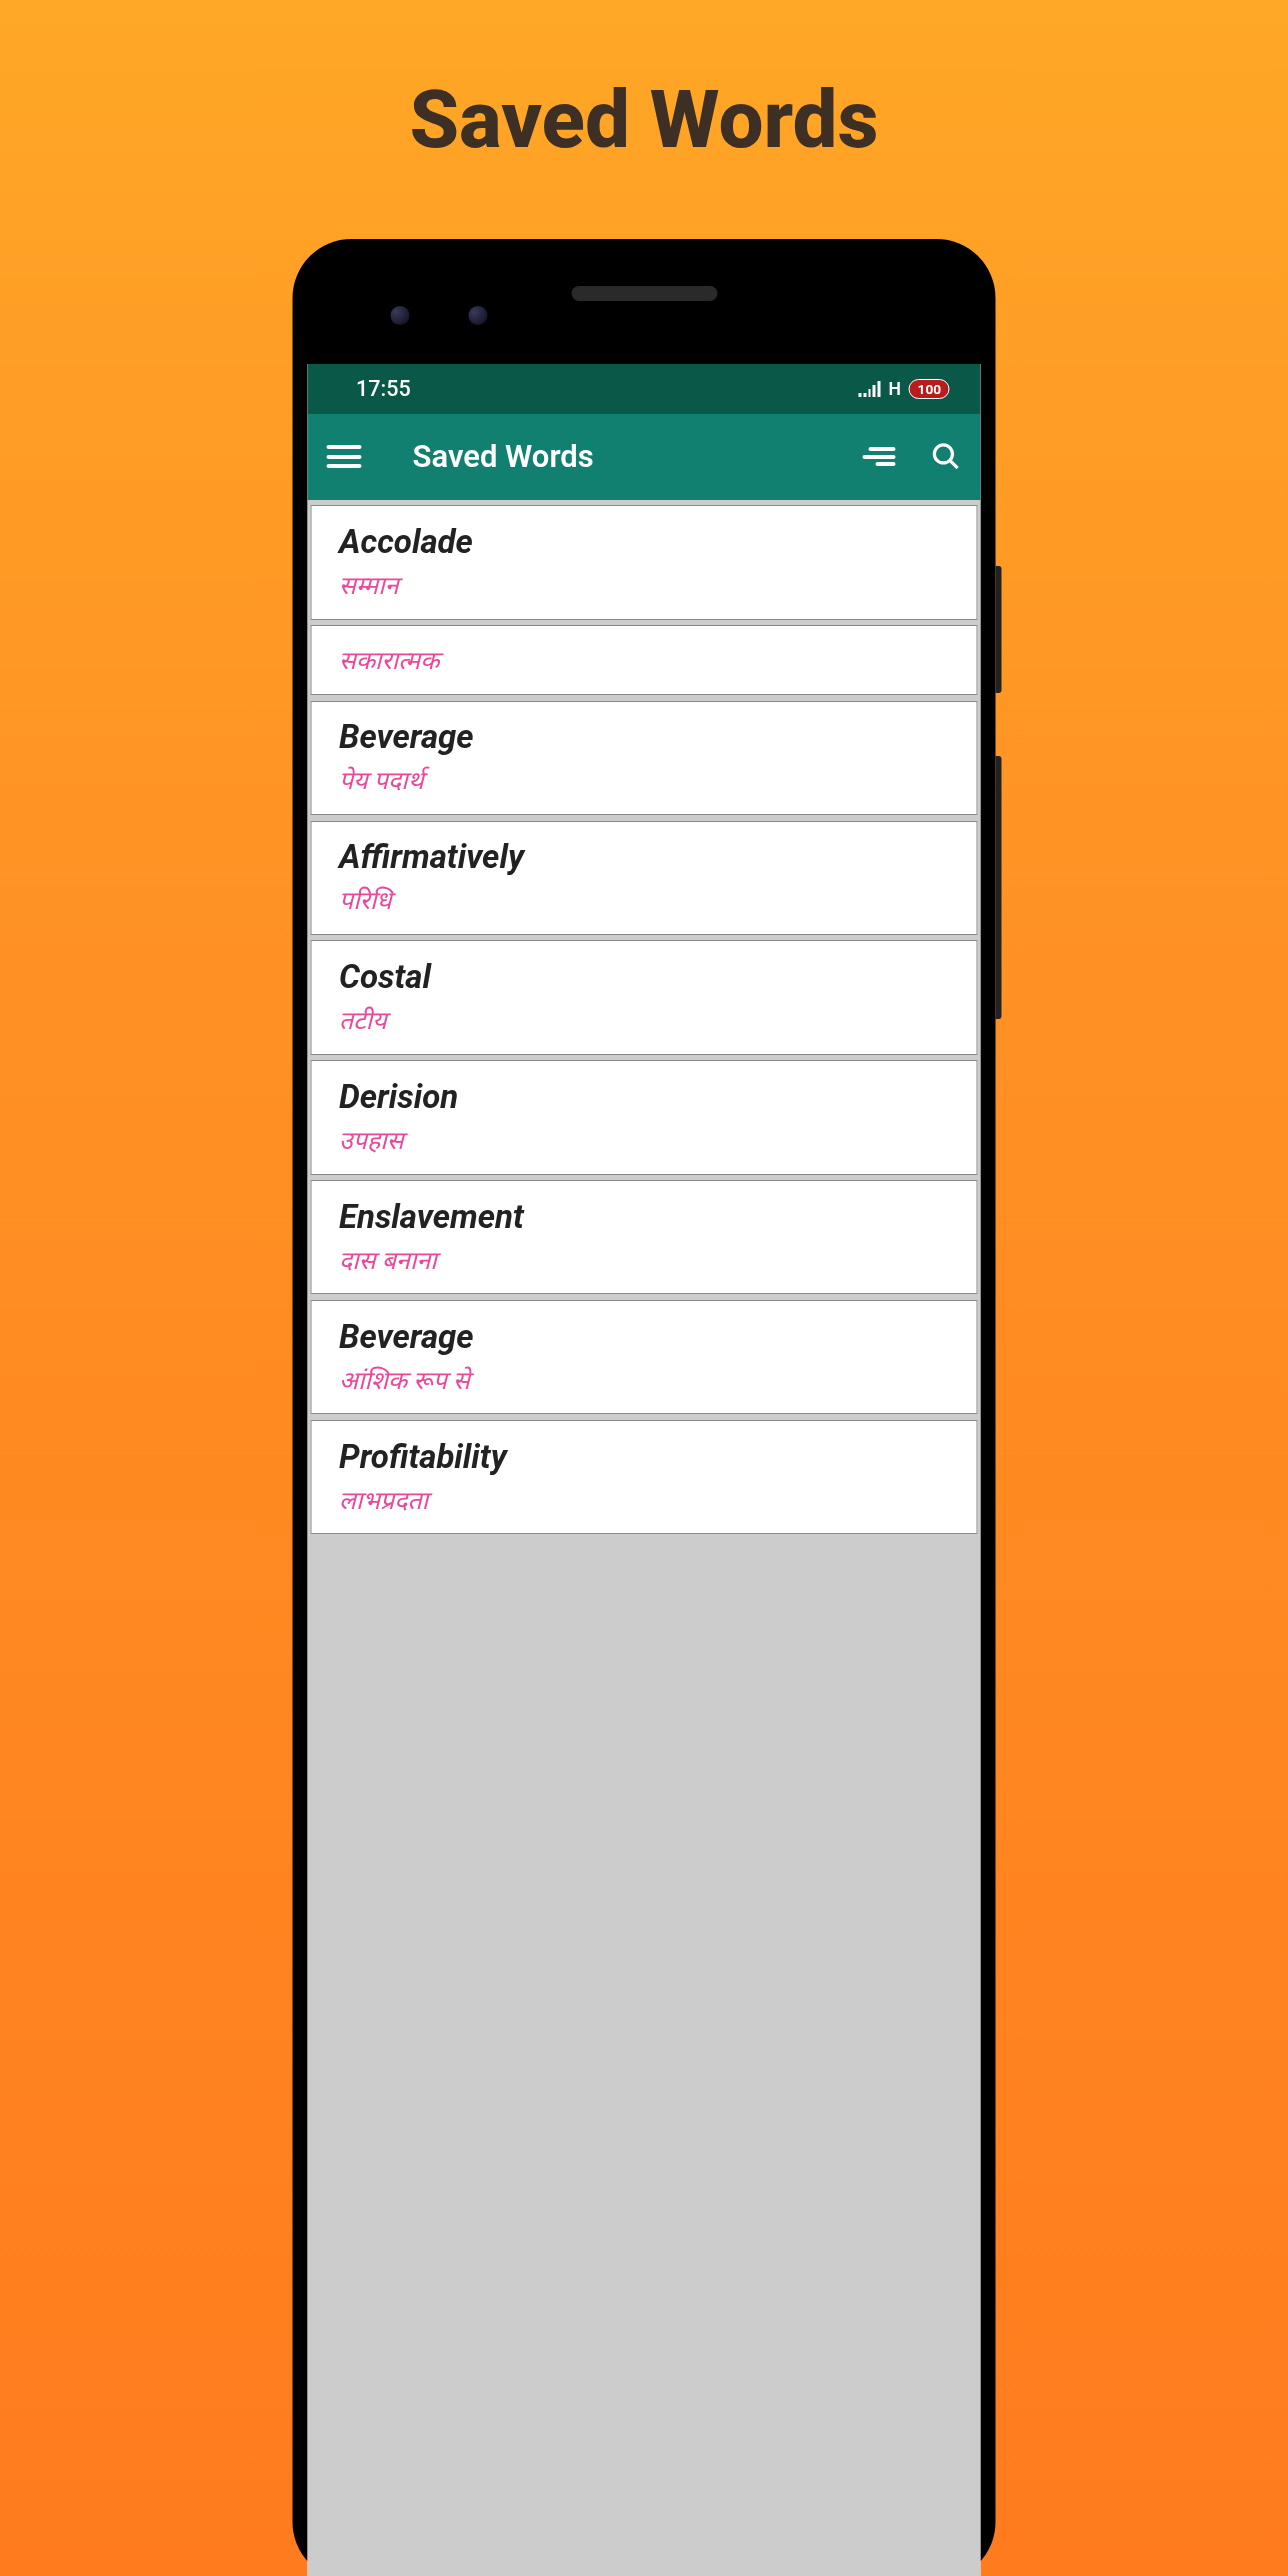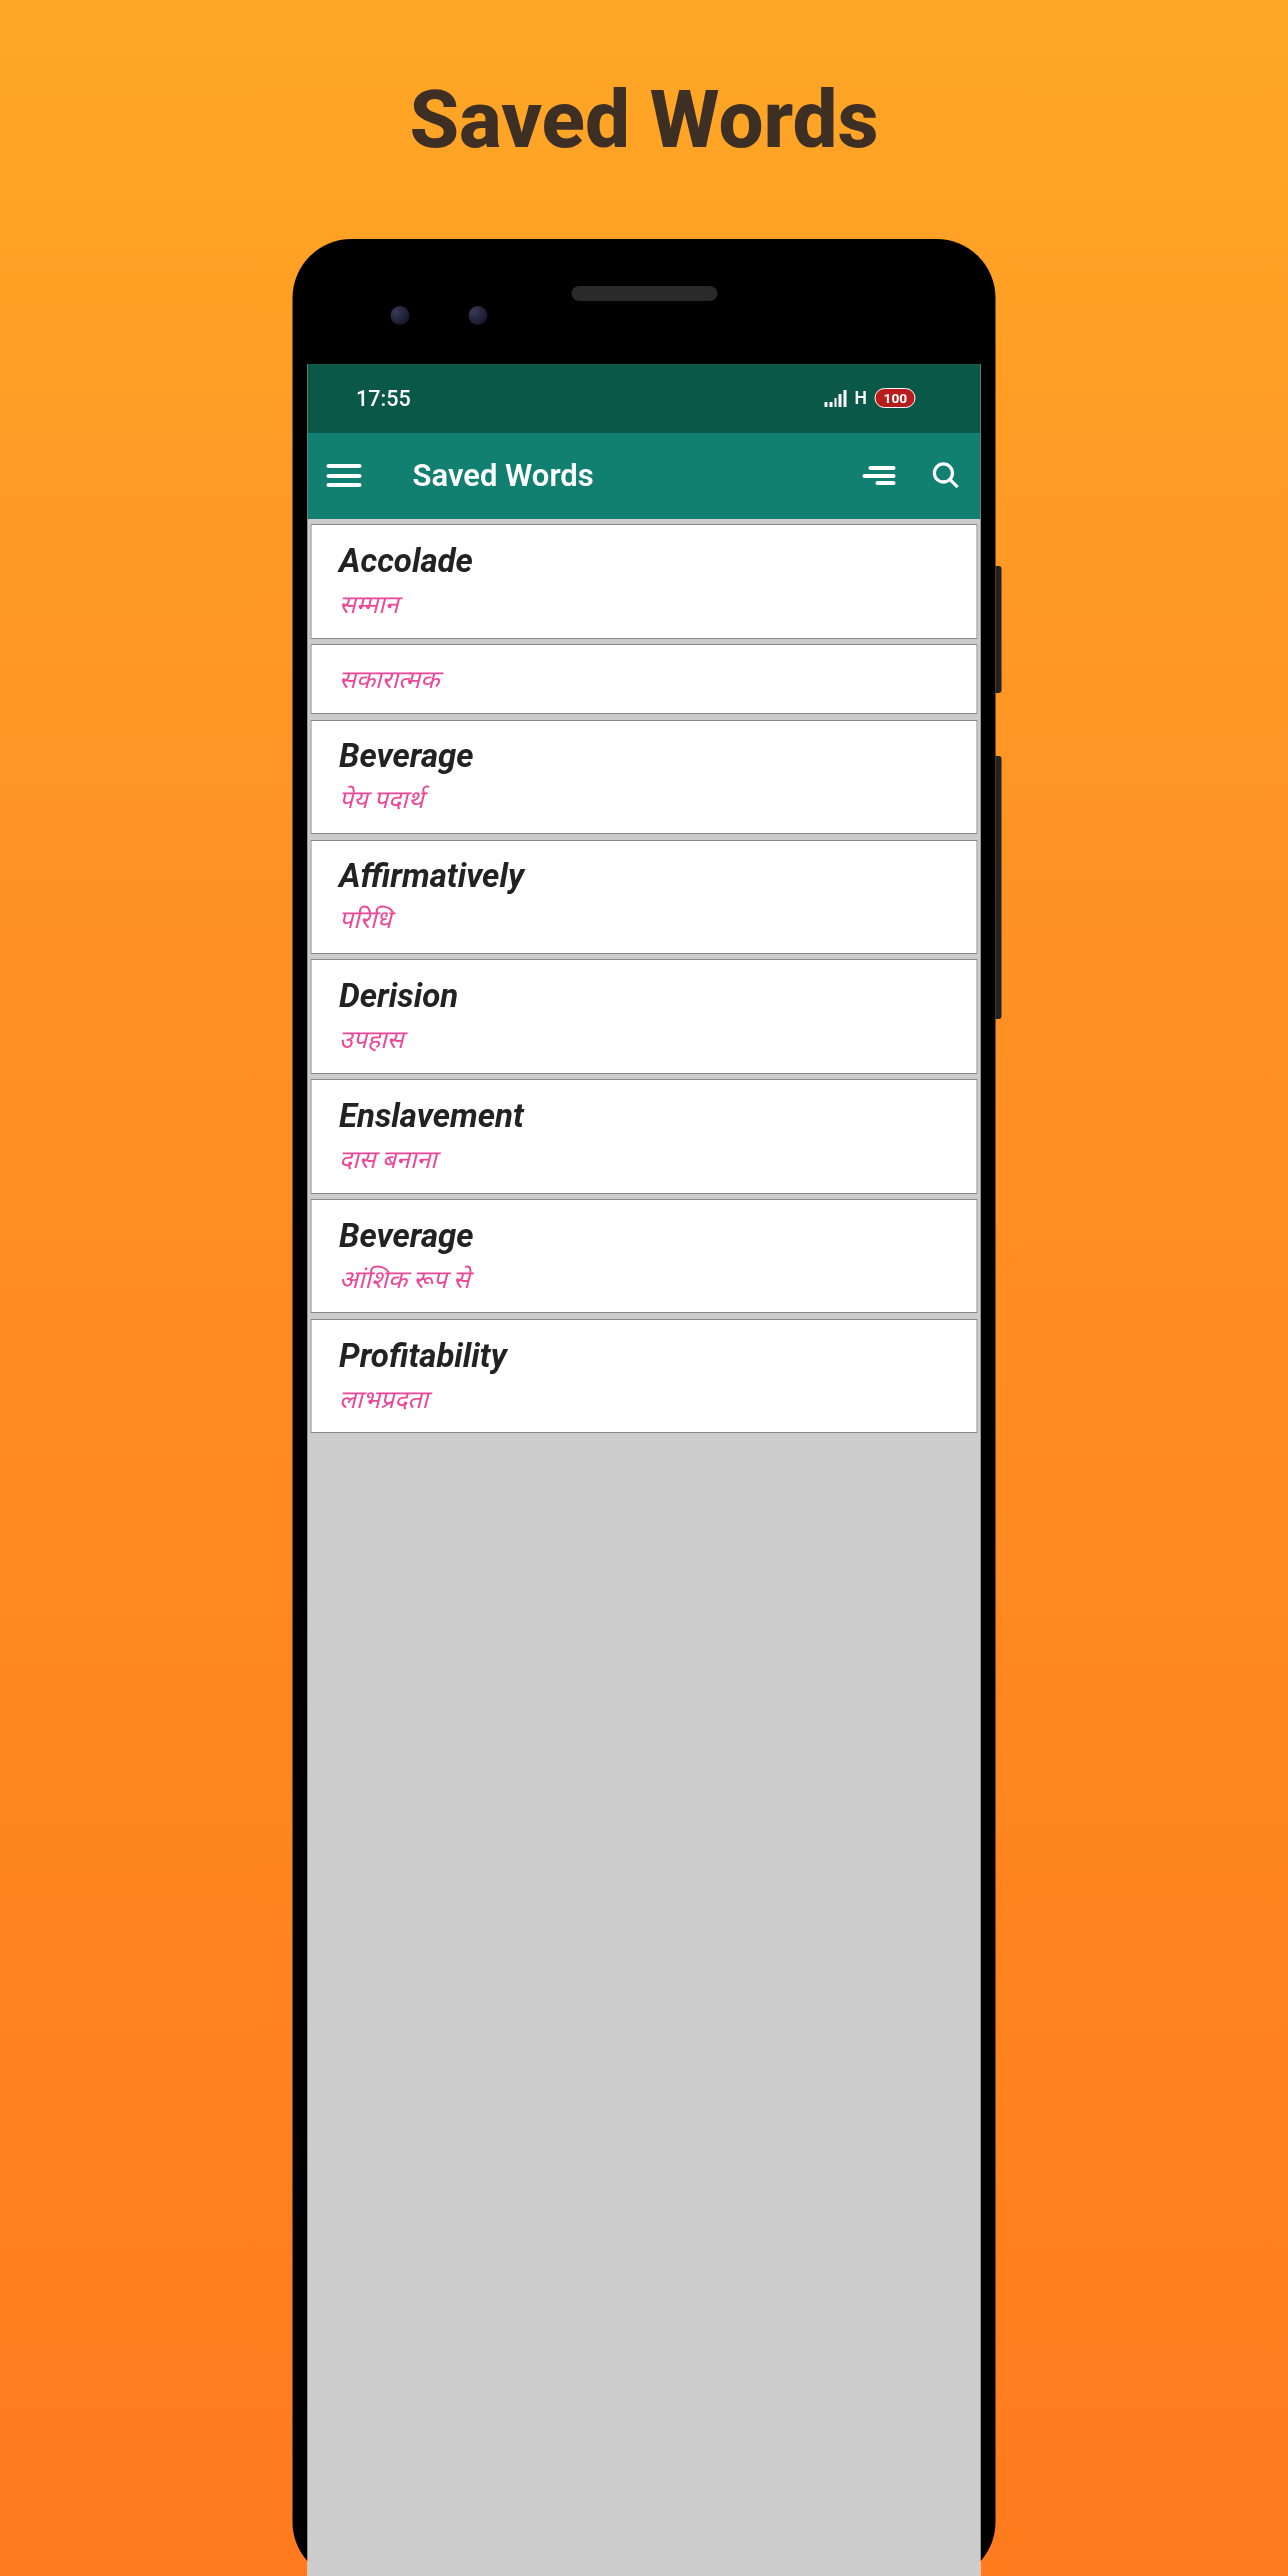--- a/index.html
+++ b/index.html
@@ -60,25 +60,25 @@
 .camera-2 { left: 161px; }
 
 .screen {
   background: #fff;
   height: 2215px;
   overflow: hidden;
 }
 
 .status-bar {
   background: #0A5848;
-  height: 69px;
+  height: 50px;
   display: flex;
   align-items: center;
   justify-content: space-between;
-  padding: 0 65px 0 49px;
+  padding: 0 31px 0 49px;
   color: #fff;
 }
 .status-time { font-size: 21.5px; font-weight: 500; }
 .status-right { display: flex; align-items: center; gap: 7.8px; font-size: 17.6px; font-weight: 600; }
 .battery-pill {
   background: #b91c1c;
   border: 1.5px solid #fff;
   border-radius: 10.7px;
   padding: 1px 7.8px;
   font-size: 13.7px;
@@ -247,20 +247,24 @@
       </div>
       <div class="word-card">
         <div class="word-en">Beverage</div>
         <div class="word-hi">पेय पदार्थ</div>
       </div>
       <div class="word-card">
         <div class="word-en">Affirmatively</div>
         <div class="word-hi">परिधि</div>
       </div>
       <div class="word-card">
+        <div class="word-en">Costal</div>
+        <div class="word-hi">तटीय</div>
+      </div>
+      <div class="word-card">
         <div class="word-en">Derision</div>
         <div class="word-hi">उपहास</div>
       </div>
       <div class="word-card">
         <div class="word-en">Enslavement</div>
         <div class="word-hi">दास बनाना</div>
       </div>
       <div class="word-card">
         <div class="word-en">Beverage</div>
         <div class="word-hi">आंशिक रूप से</div>

